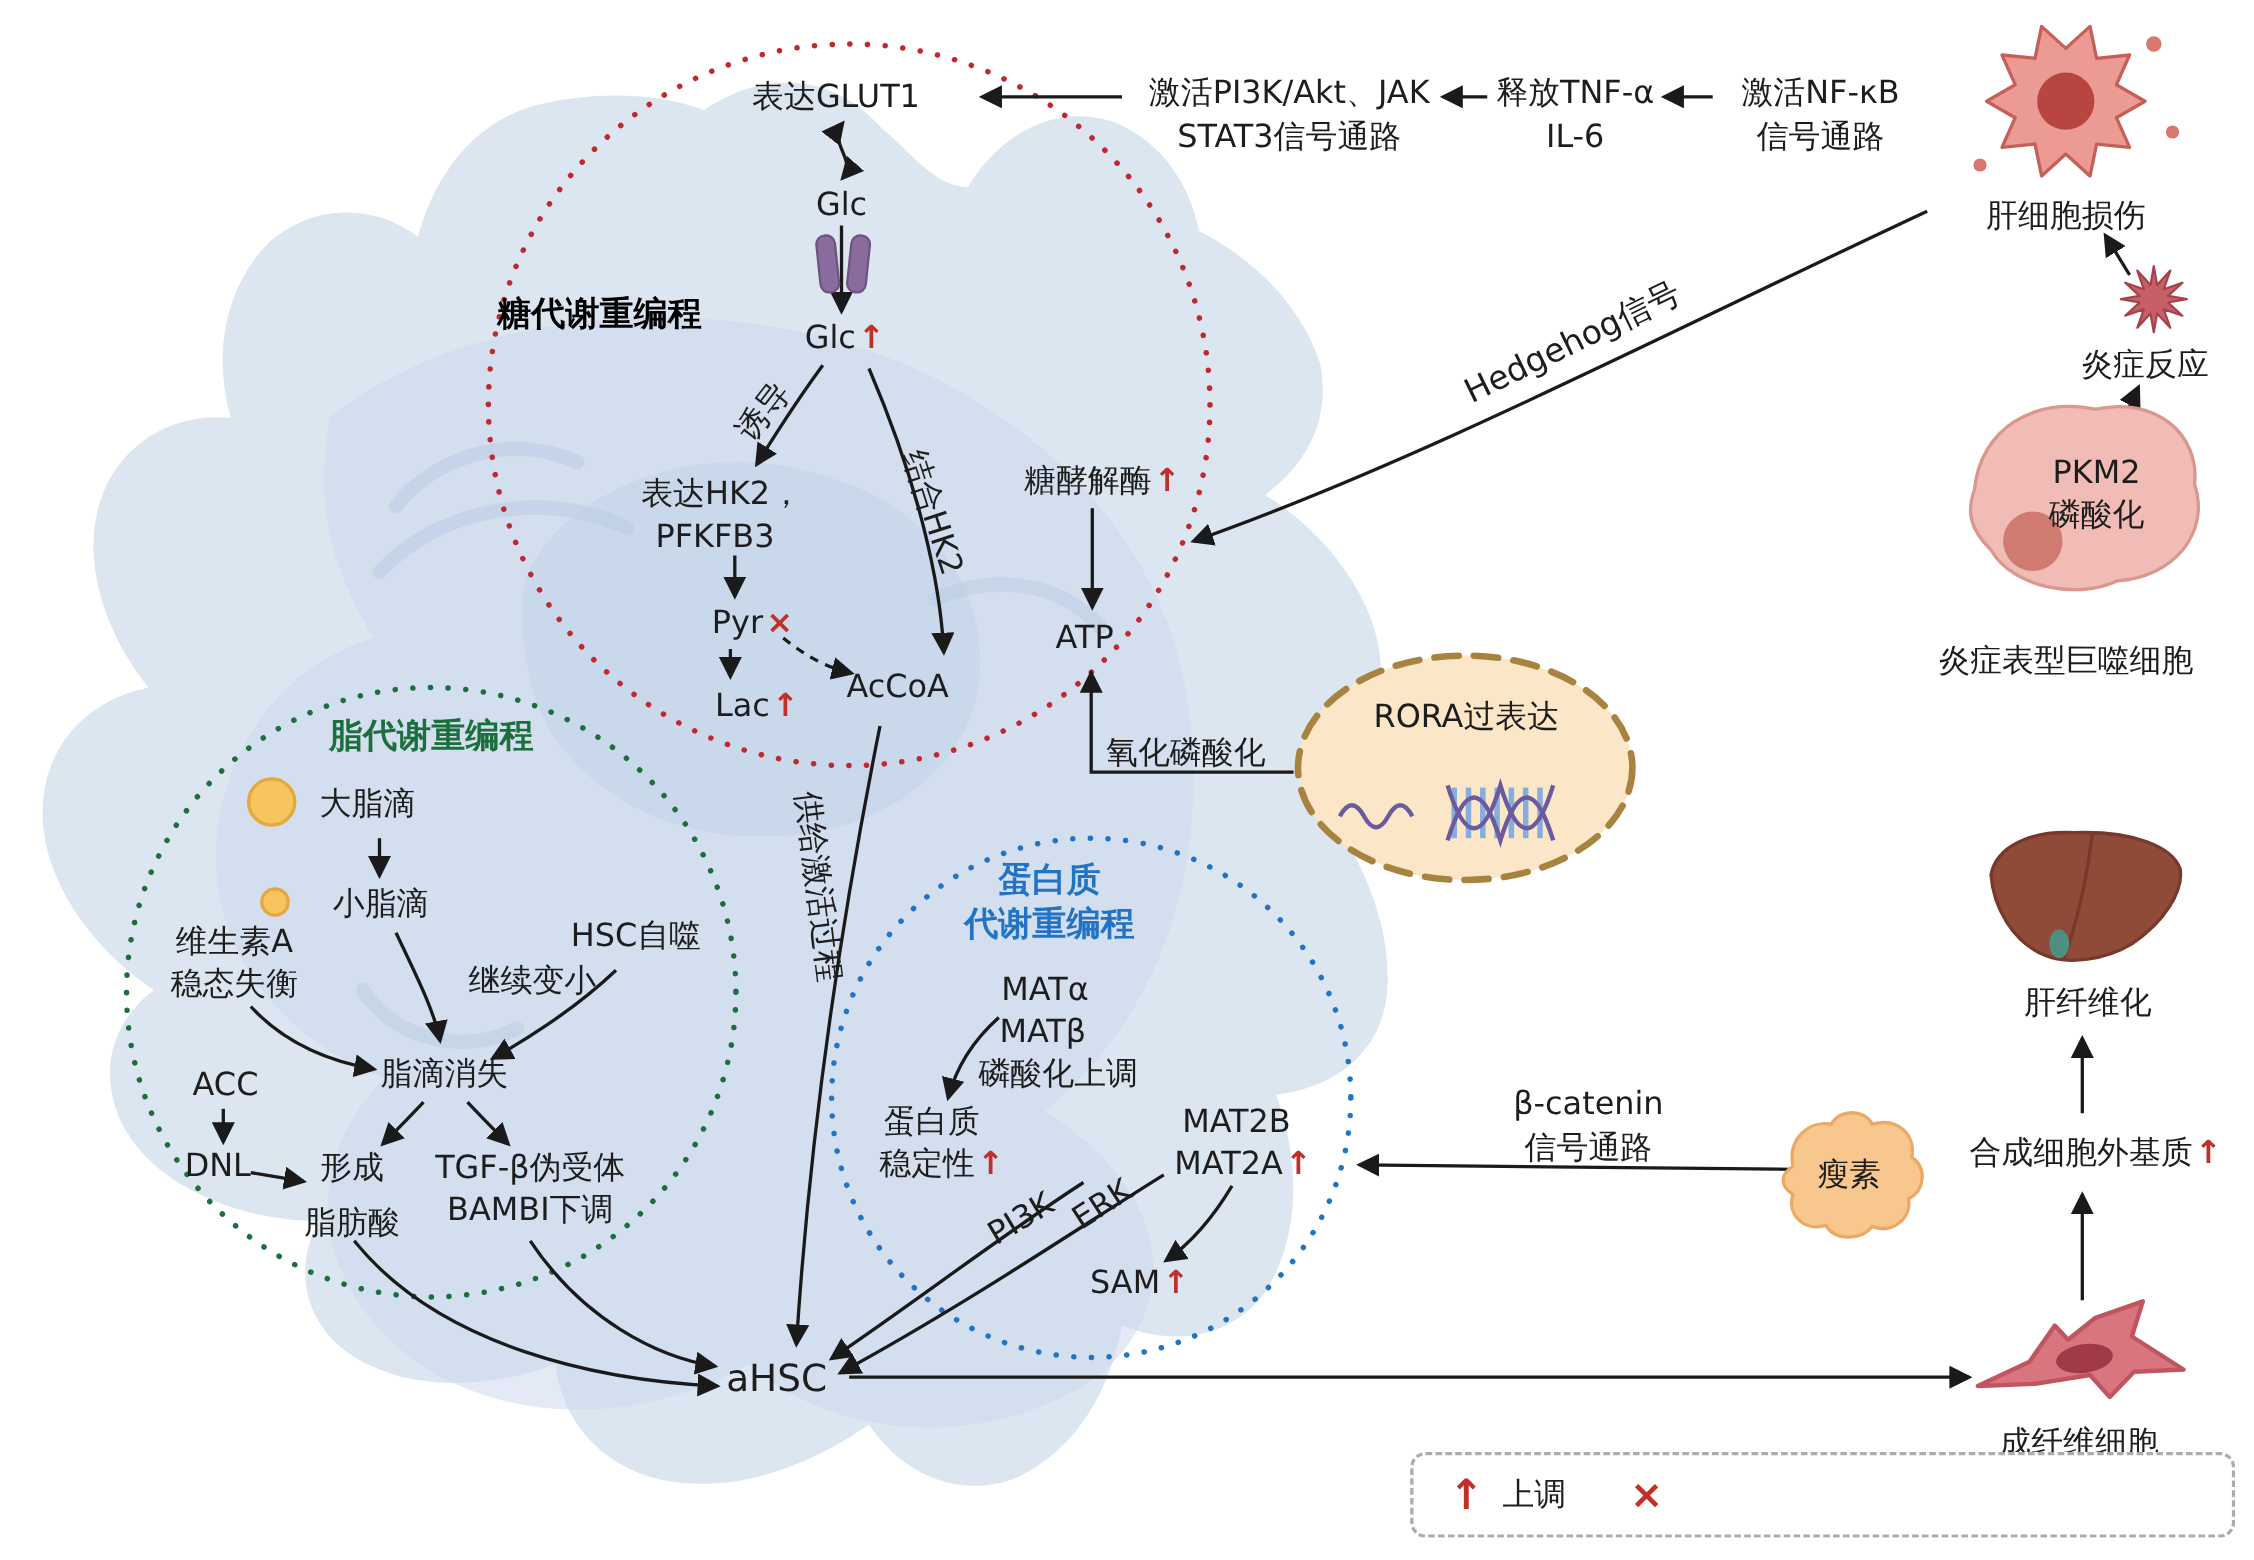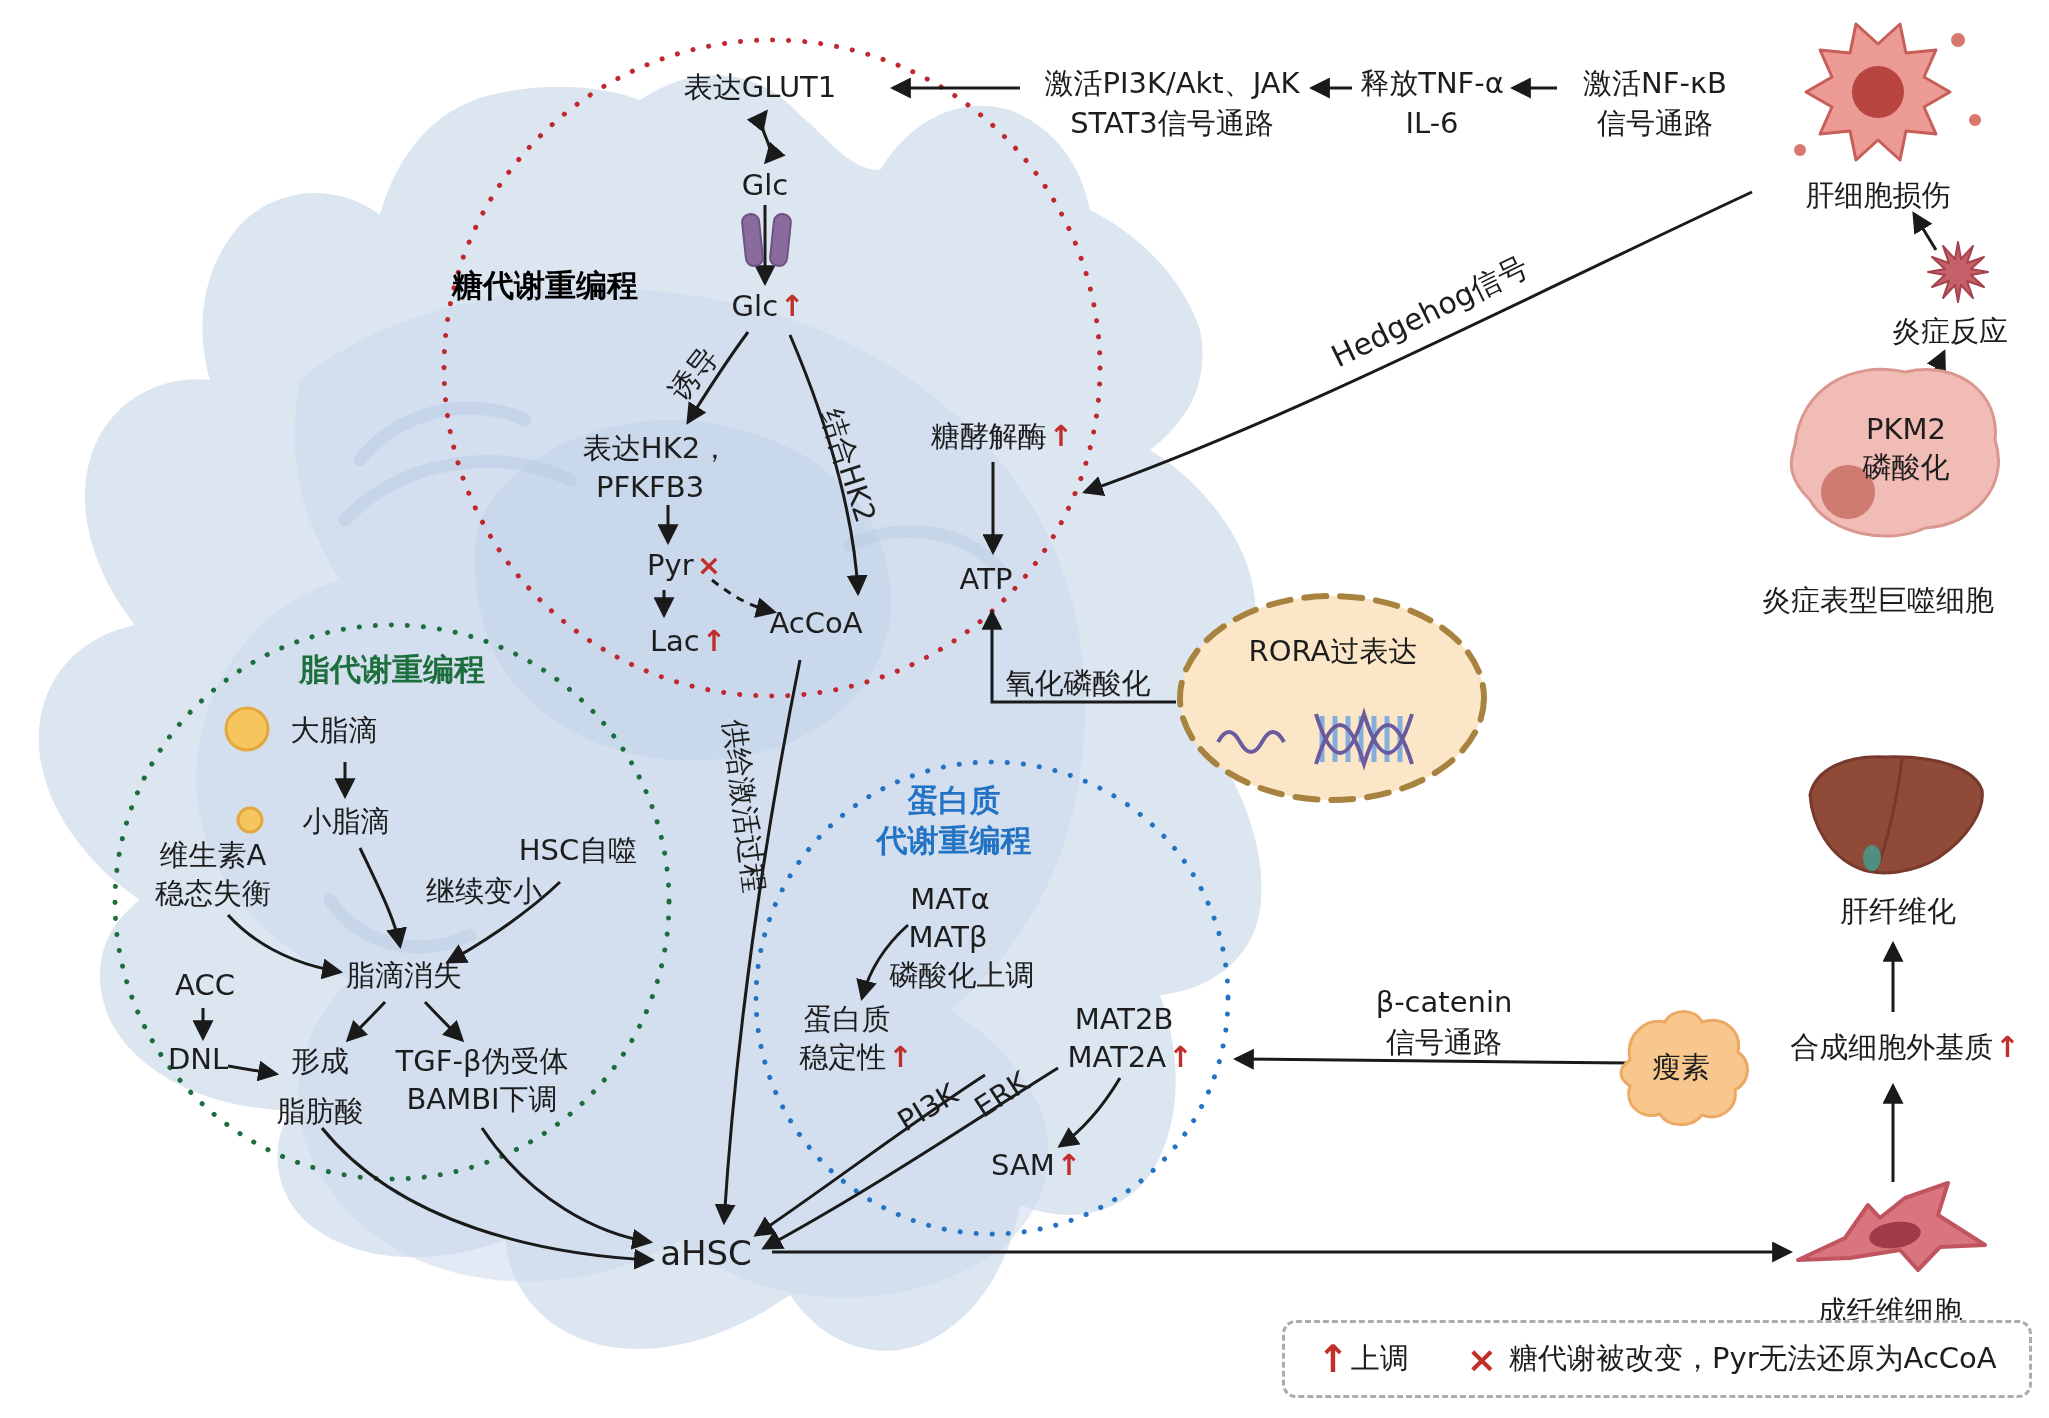--- a/index.html
+++ b/index.html
@@ -219,18 +219,17 @@
 <span class="lbl" style="left:1444px;top:1043px">信号通路</span>
 <span class="lbl" style="left:1681px;top:1068px">瘦素</span>
 <span class="lbl" style="left:1890px;top:1312px">成纤维细胞</span>
 <span class="lbl" style="left:1905px;top:1048px"><span>合成细胞外基质</span><span class="up">↑</span></span>
 <span class="lbl" style="left:1898px;top:912px">肝纤维化</span>
 
 <span class="lbl big" style="left:706px;top:1254px">aHSC</span>
 
 <div class="legend-box">
   <span class="up">↑</span>
-  <span style="margin-left:2px">上调</span>
+  <span style="margin-left:17px">上调</span>
   <span class="cross" style="margin-left:58px">×</span>
-  <span style="margin-left:12px">糖代谢被改变，Pyr无法还原为AcCoA</span>
 </div>
 
 </div>
 
 </body></html>

